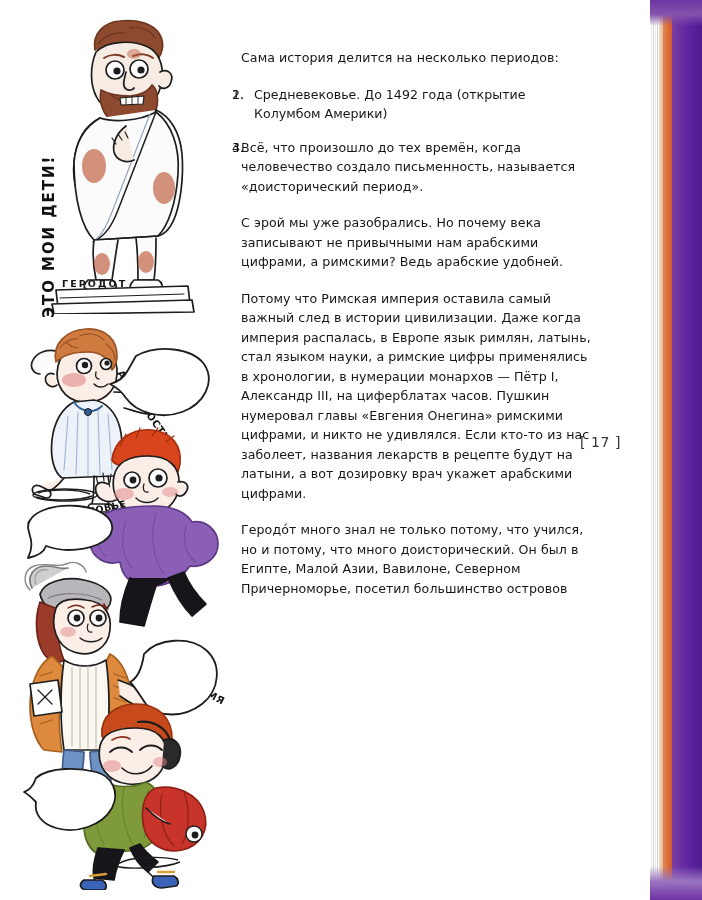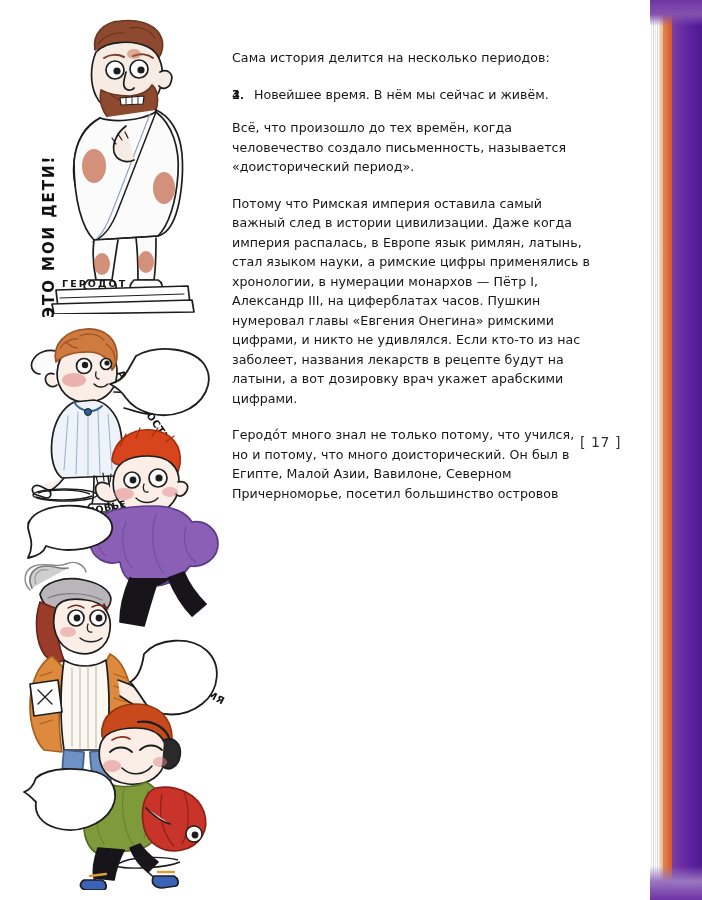--- a/index.html
+++ b/index.html
@@ -26,21 +26,21 @@
     background:linear-gradient(90deg,#d98a55 0%,#e1733c 45%,#d2582c 100%);}
   .edge-orange-lite{position:absolute;top:0;right:39px;width:4px;height:900px;
     background:linear-gradient(90deg,#f3dccc 0%,#e8b894 100%);}
   .edge-pages{position:absolute;top:0;right:43px;width:9px;height:900px;
     background:repeating-linear-gradient(90deg,#ffffff 0px,#ffffff 1px,#e8e8e8 1px,#e8e8e8 2px,#fdfdfd 2px,#fdfdfd 3px,#d7d7d7 3px,#d7d7d7 4px);}
 
   
   #text-column{position:absolute;left:232px;top:48px;width:362px;}
   .para{
     font-size:12.6px;line-height:19.5px;letter-spacing:.005em;
-    margin:0 0 17px 0;text-align:left;color:#171717;font-weight:400;
+    margin:0 0 17px 9px;text-align:left;color:#171717;font-weight:400;
   }
   ol.period-list{list-style:none;margin:0 0 6px 0;padding:0;}
   ol.period-list li{
     font-size:12.6px;line-height:19.5px;margin:0 0 14px 0;
     padding-left:22px;position:relative;color:#171717;
   }
   ol.period-list li .num{position:absolute;left:0;top:0;width:18px;}
 
   
   #folio{position:absolute;left:580px;top:434px;font-size:14px;color:#333;
@@ -406,31 +406,32 @@
   <div id="text-column">
 
     <p class="para">Сама история делится на несколько периодов:</p>
 
     <ol class="period-list">
       <li>
         <span class="num">1.</span>
       </li>
       <li>
         <span class="num">2.</span>
+        <span>Средневековье. До 1492 года (открытие Колумбом Америки)</span>
       </li>
       <li>
         <span class="num">3.</span>
       </li>
       <li>
         <span class="num">4.</span>
-        <span>Новейшее время. В нём мы сейчас и живём.</span>
       </li>
     </ol>
 
     <p class="para">Всё, что произошло до тех времён, когда человечество создало письменность, называется «доисторический период».</p>
+    <p class="para">С эрой мы уже разобрались. Но почему века записывают не привычными нам арабскими цифрами, а римскими? Ведь арабские удобней.</p>
     <p class="para">Потому что Римская империя оставила самый важный след в истории цивилизации. Даже когда империя распалась, в Европе язык римлян, латынь, стал языком науки, а римские цифры применялись в хронологии, в нумерации монархов — Пётр I, Александр III, на циферблатах часов. Пушкин нумеровал главы «Евгения Онегина» римскими цифрами, и никто не удивлялся. Если кто-то из нас заболеет, названия лекарств в рецепте будут на латыни, а вот дозировку врач укажет арабскими цифрами.</p>
     <p class="para">Геродо́т много знал не только потому, что учился, но и потому, что много доисторический. Он был в Египте, Малой Азии, Вавилоне, Северном Причерноморье, посетил большинство островов</p>
 
   </div>
 
   <div id="folio">[ 17 ]</div>
 
   <div id="book-edge">
 
     <div class="edge-pages"></div>

